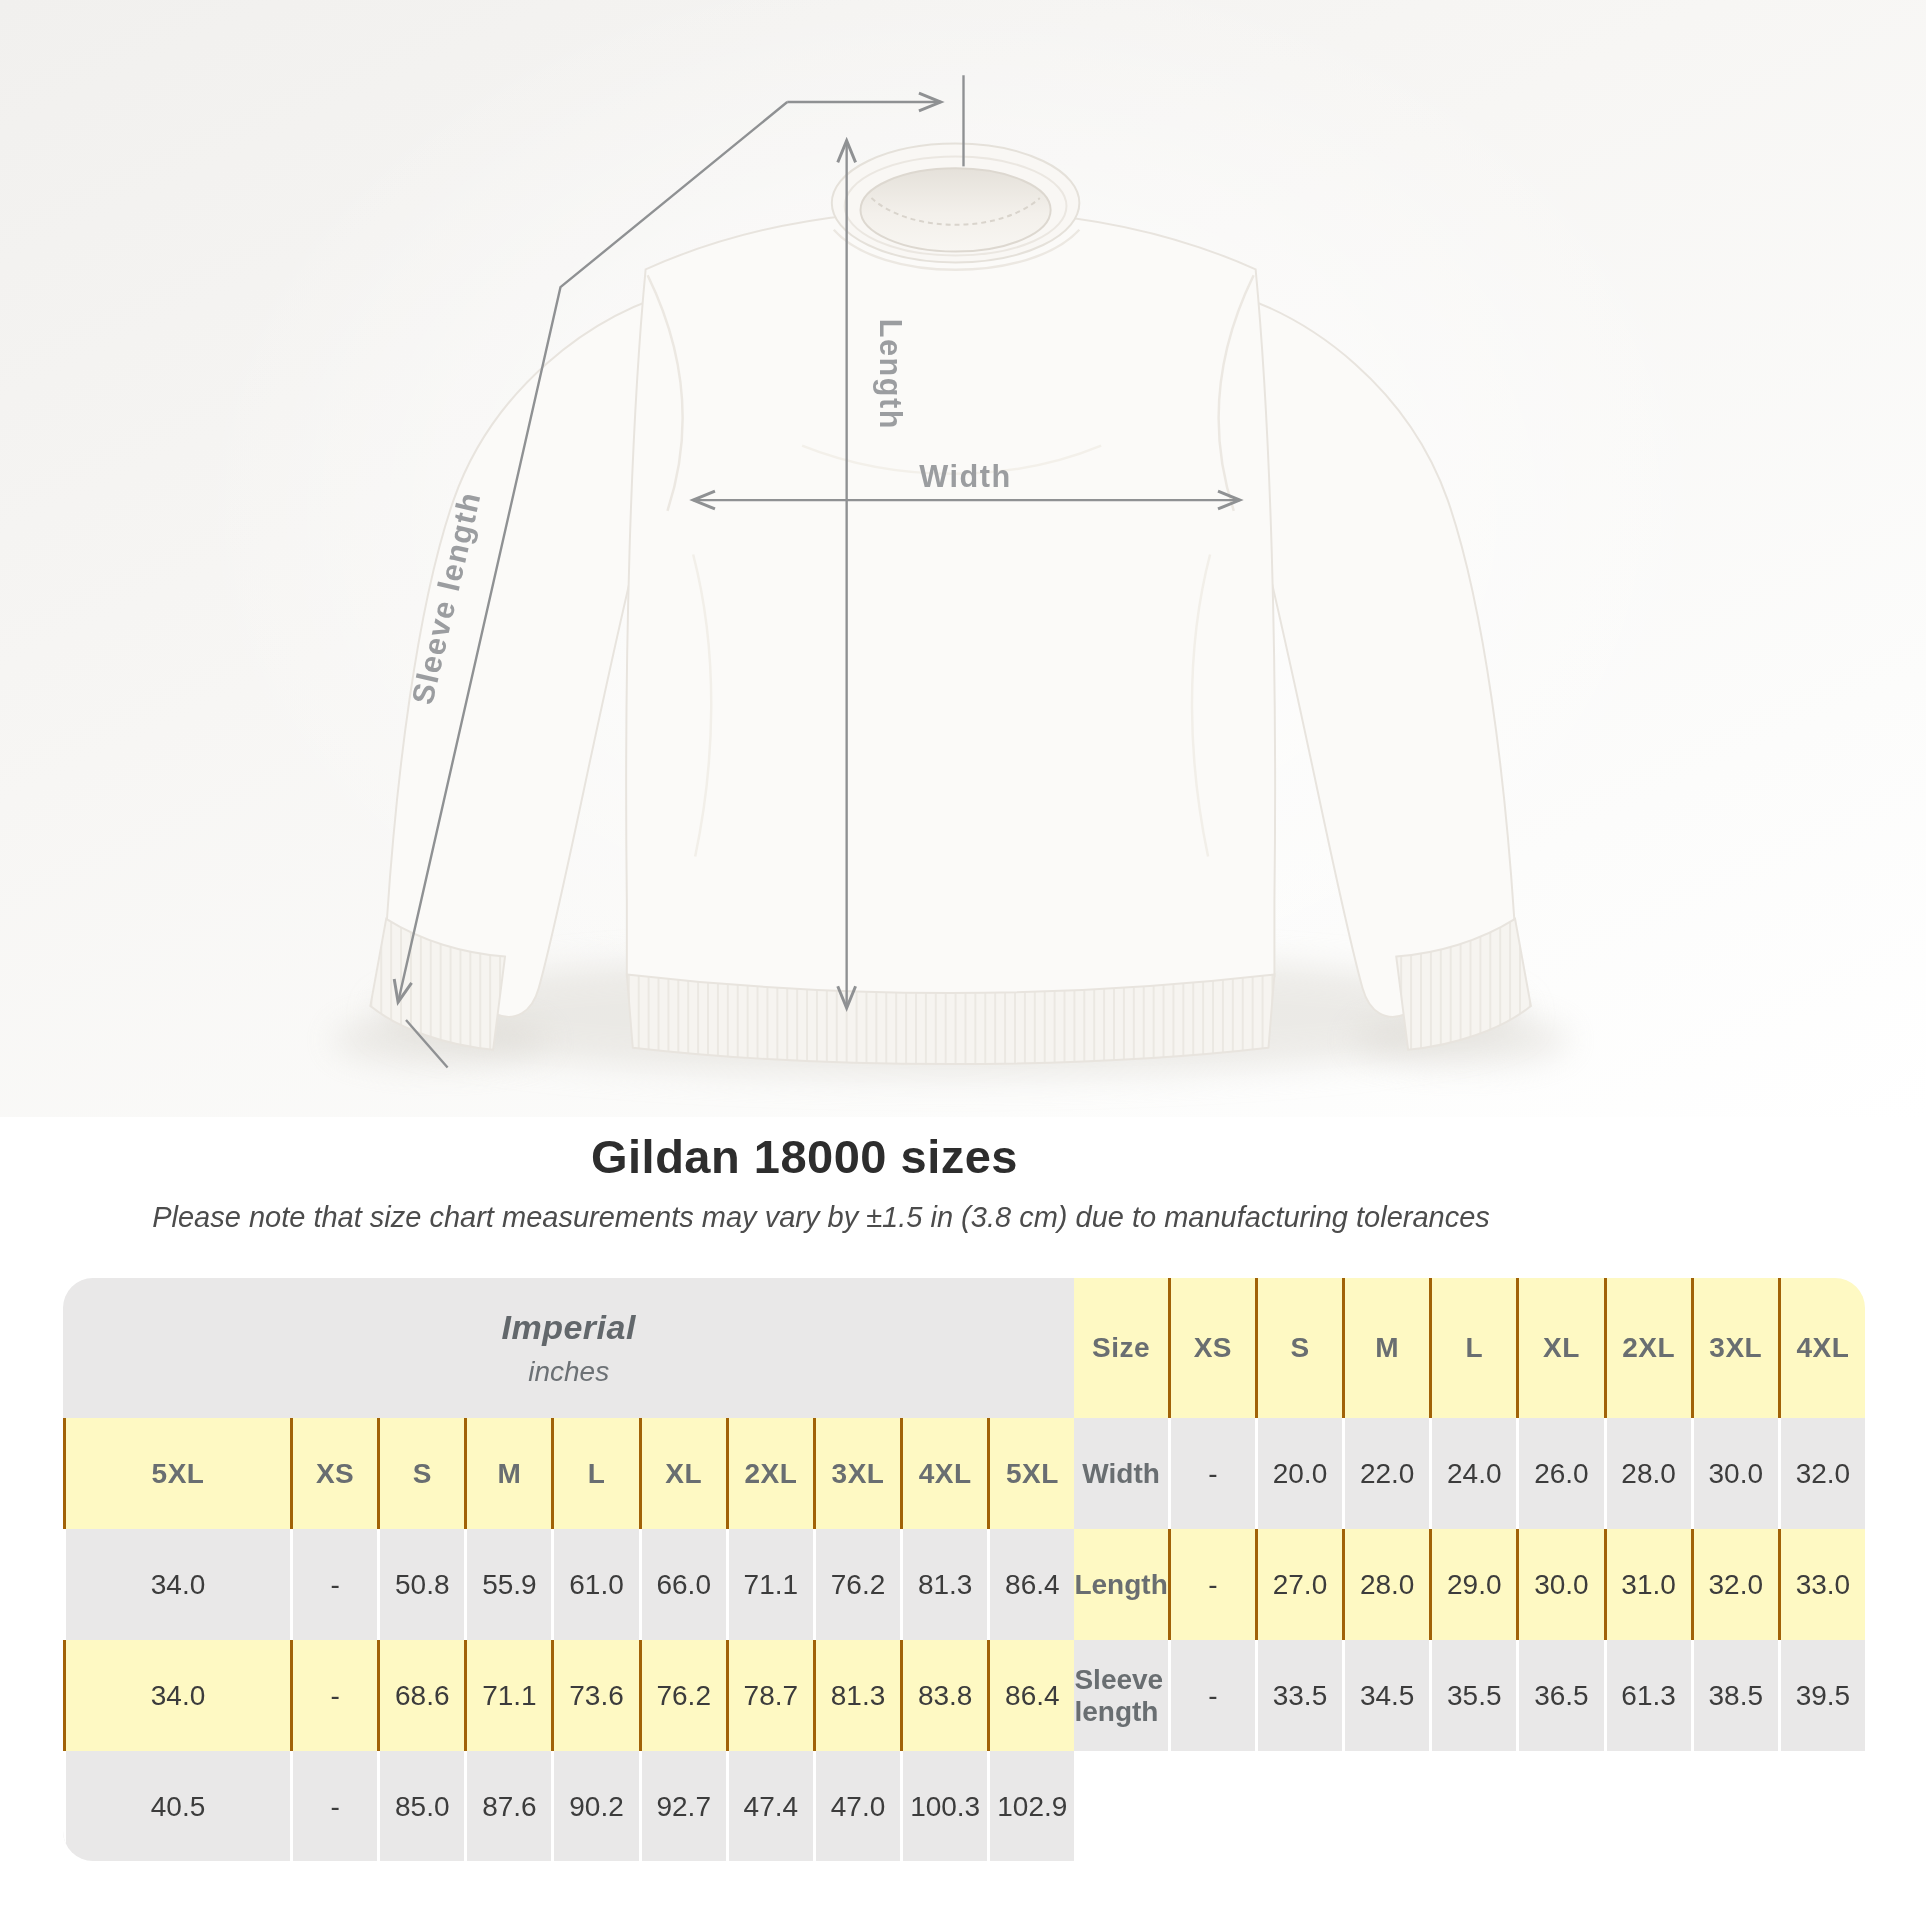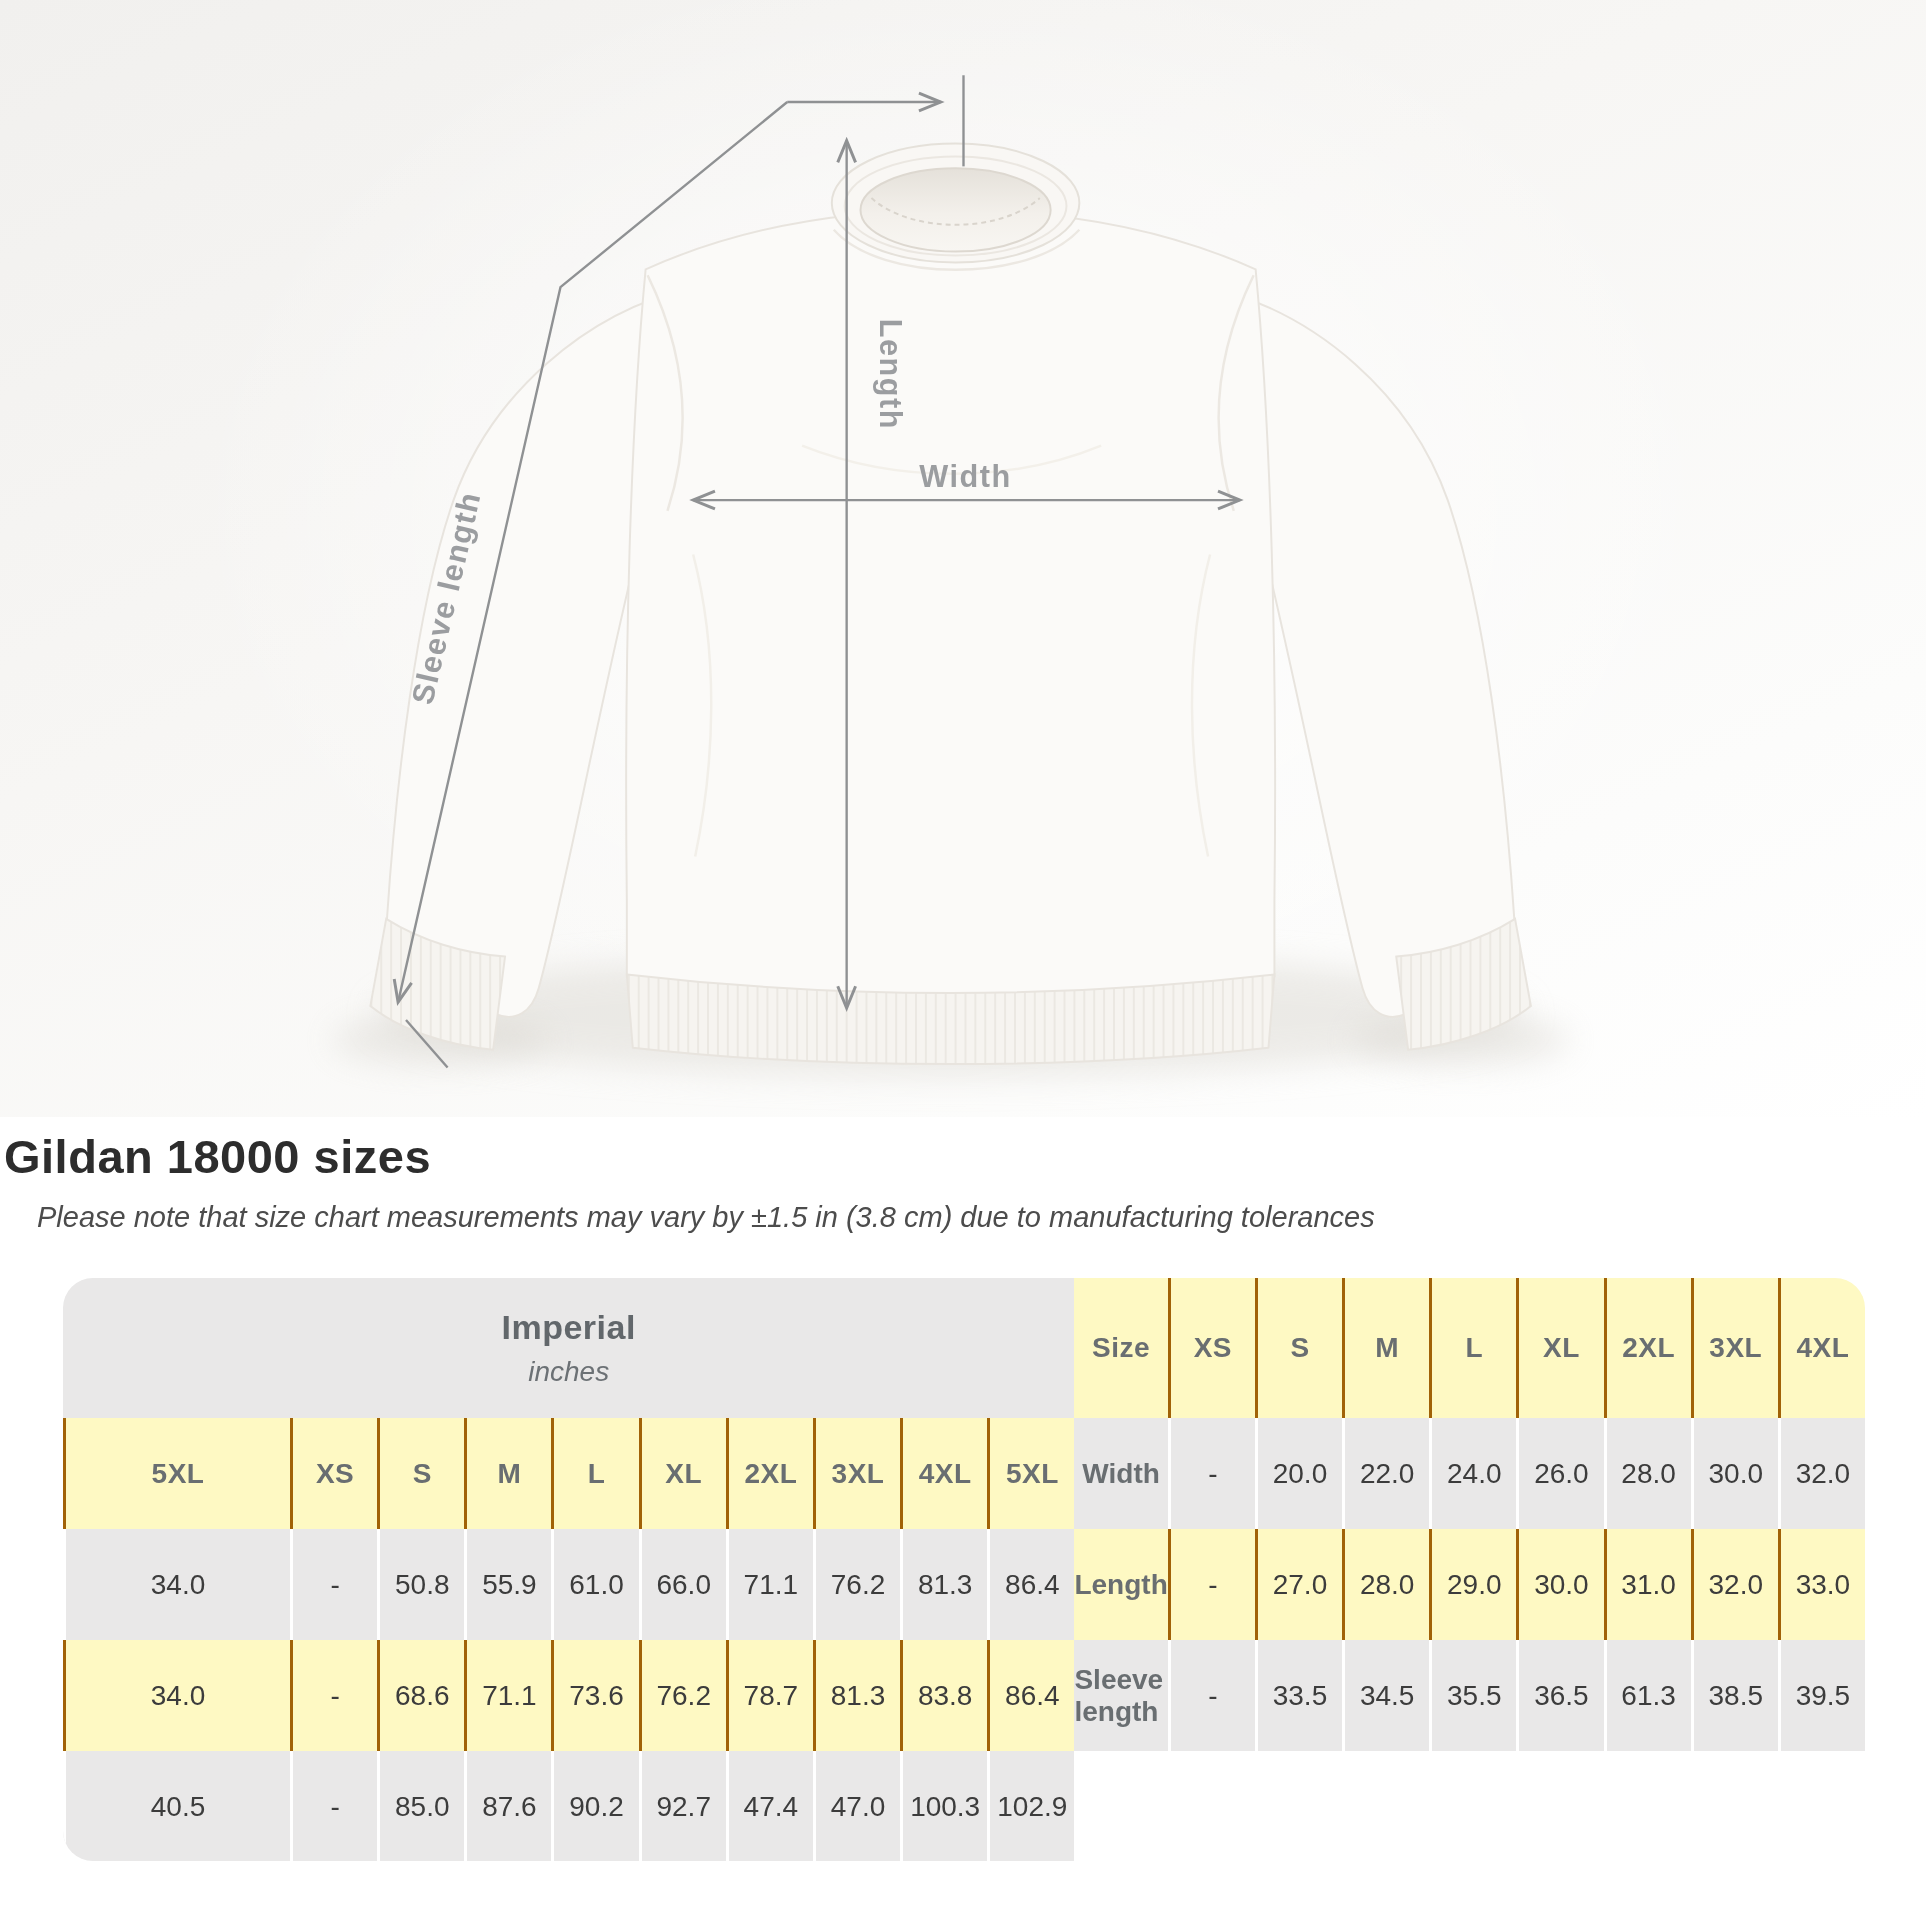--- a/index.html
+++ b/index.html
@@ -9,35 +9,35 @@
   }
   
   #photo{
     position:absolute;left:0;top:0;width:1927px;height:1117px;
     background:
       radial-gradient(1040px 752px at 50% 46%, rgba(255,255,255,.95) 0%, rgba(255,255,255,0) 75%),
       linear-gradient(155deg,#f1f0ee 0%,#f7f6f4 40%,#fcfcfb 78%,#ffffff 100%);
   }
   #photo svg{display:block}
   
-  #heading{position:absolute;left:4px;top:1129px;width:1585px;text-align:left;}
+  #heading{position:absolute;left:12px;top:1129px;width:1585px;text-align:center;}
   #heading h1{margin:0;font-size:47px;font-weight:700;color:#2d2d2d;letter-spacing:0.5px;}
   #heading p{margin:17px 0 0 0;font-size:29px;font-style:italic;color:#4c4c4c;padding-left:33px;}
   
   #size-table{
     position:absolute;left:63px;top:1278px;width:1802px;height:583px;
     border-radius:30px;overflow:hidden;background:#ffffff;
     display:grid;
     grid-template-columns:227px repeat(18,1fr);
     grid-template-rows:140px 111px 111px 111px 111px;
   }
   .band{background:#e9e8e8;display:flex;flex-direction:column;align-items:center;justify-content:center;}
   .band.imp{grid-column:1 / span 10;}
   .band.met{grid-column:11 / span 9;}
-  .sect{font-size:34px;font-weight:700;color:#62676b;letter-spacing:0.5px;}
+  .sect{font-size:34px;font-weight:700;font-style:italic;color:#62676b;letter-spacing:0.5px;}
   .unit{font-size:28px;font-style:italic;color:#6c7175;margin-top:9px;}
   .c{display:flex;align-items:center;justify-content:center;box-sizing:border-box;}
   .w{background:#fef9c3;}
   .g{background:#e9e8e8;}
   .bl-g{border-left:3px solid #a16207;}
   .bl-w{border-left:3px solid #ffffff;}
   .szh{font-size:28px;font-weight:700;color:#696e71;letter-spacing:0.5px;}
   .lbl{font-size:28px;font-weight:700;color:#696e71;}
   .val{font-size:28px;font-weight:400;color:#3c3c3c;}
 </style>

